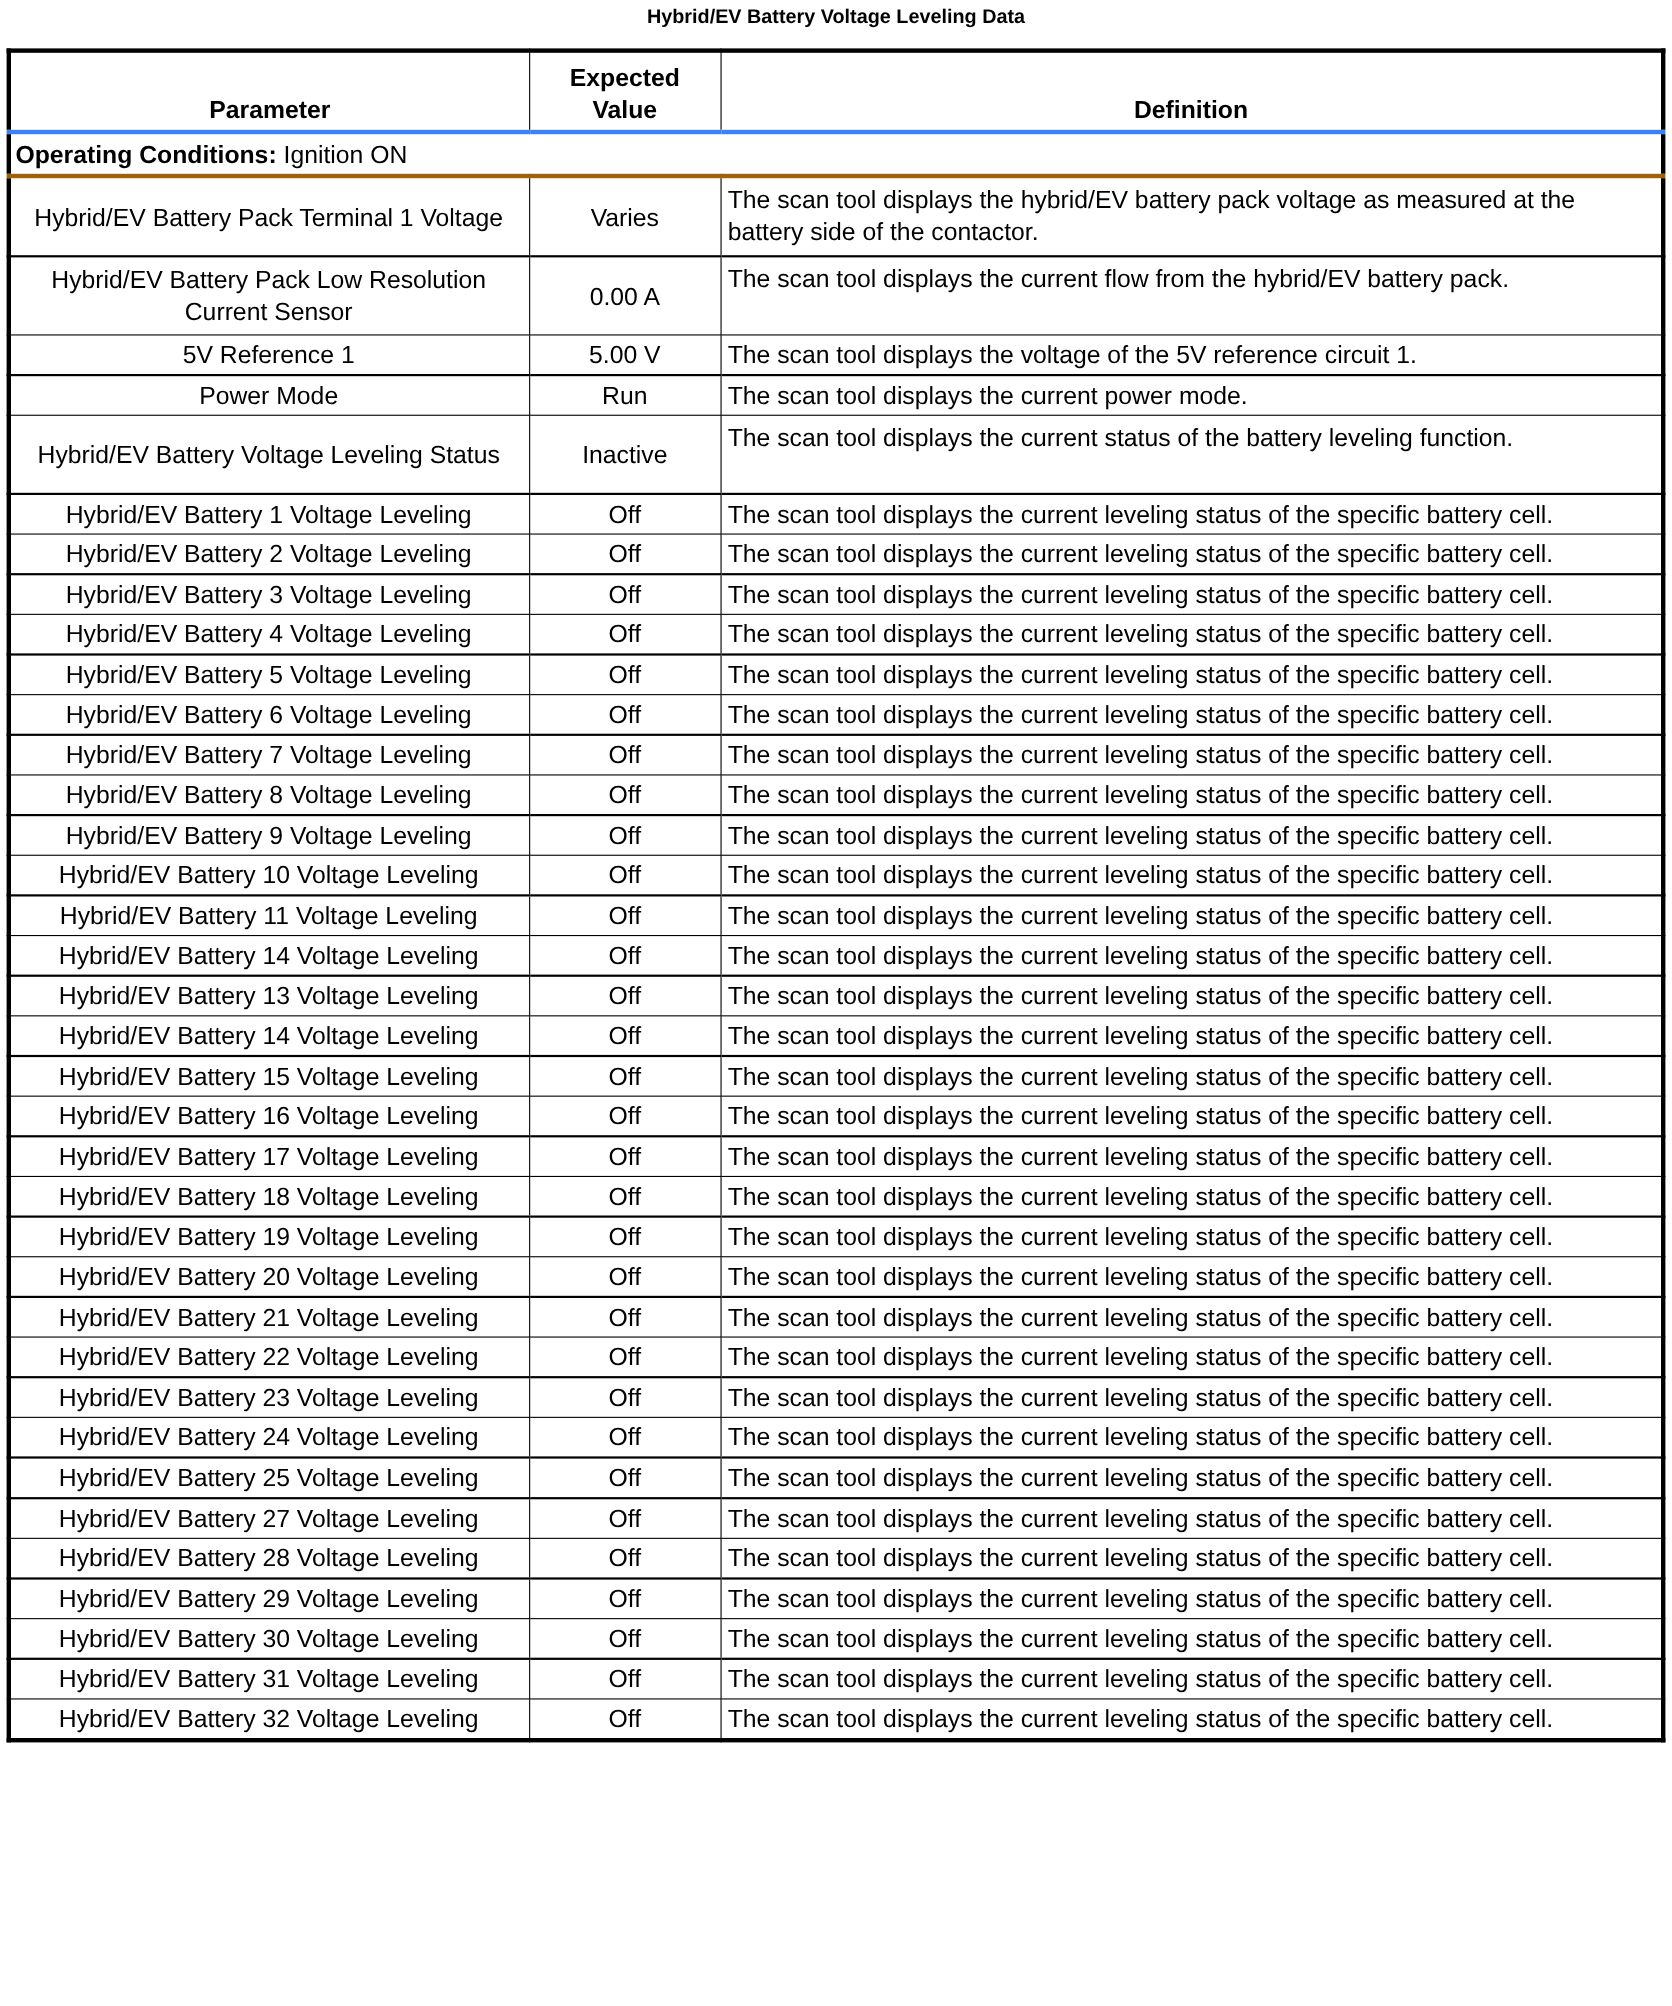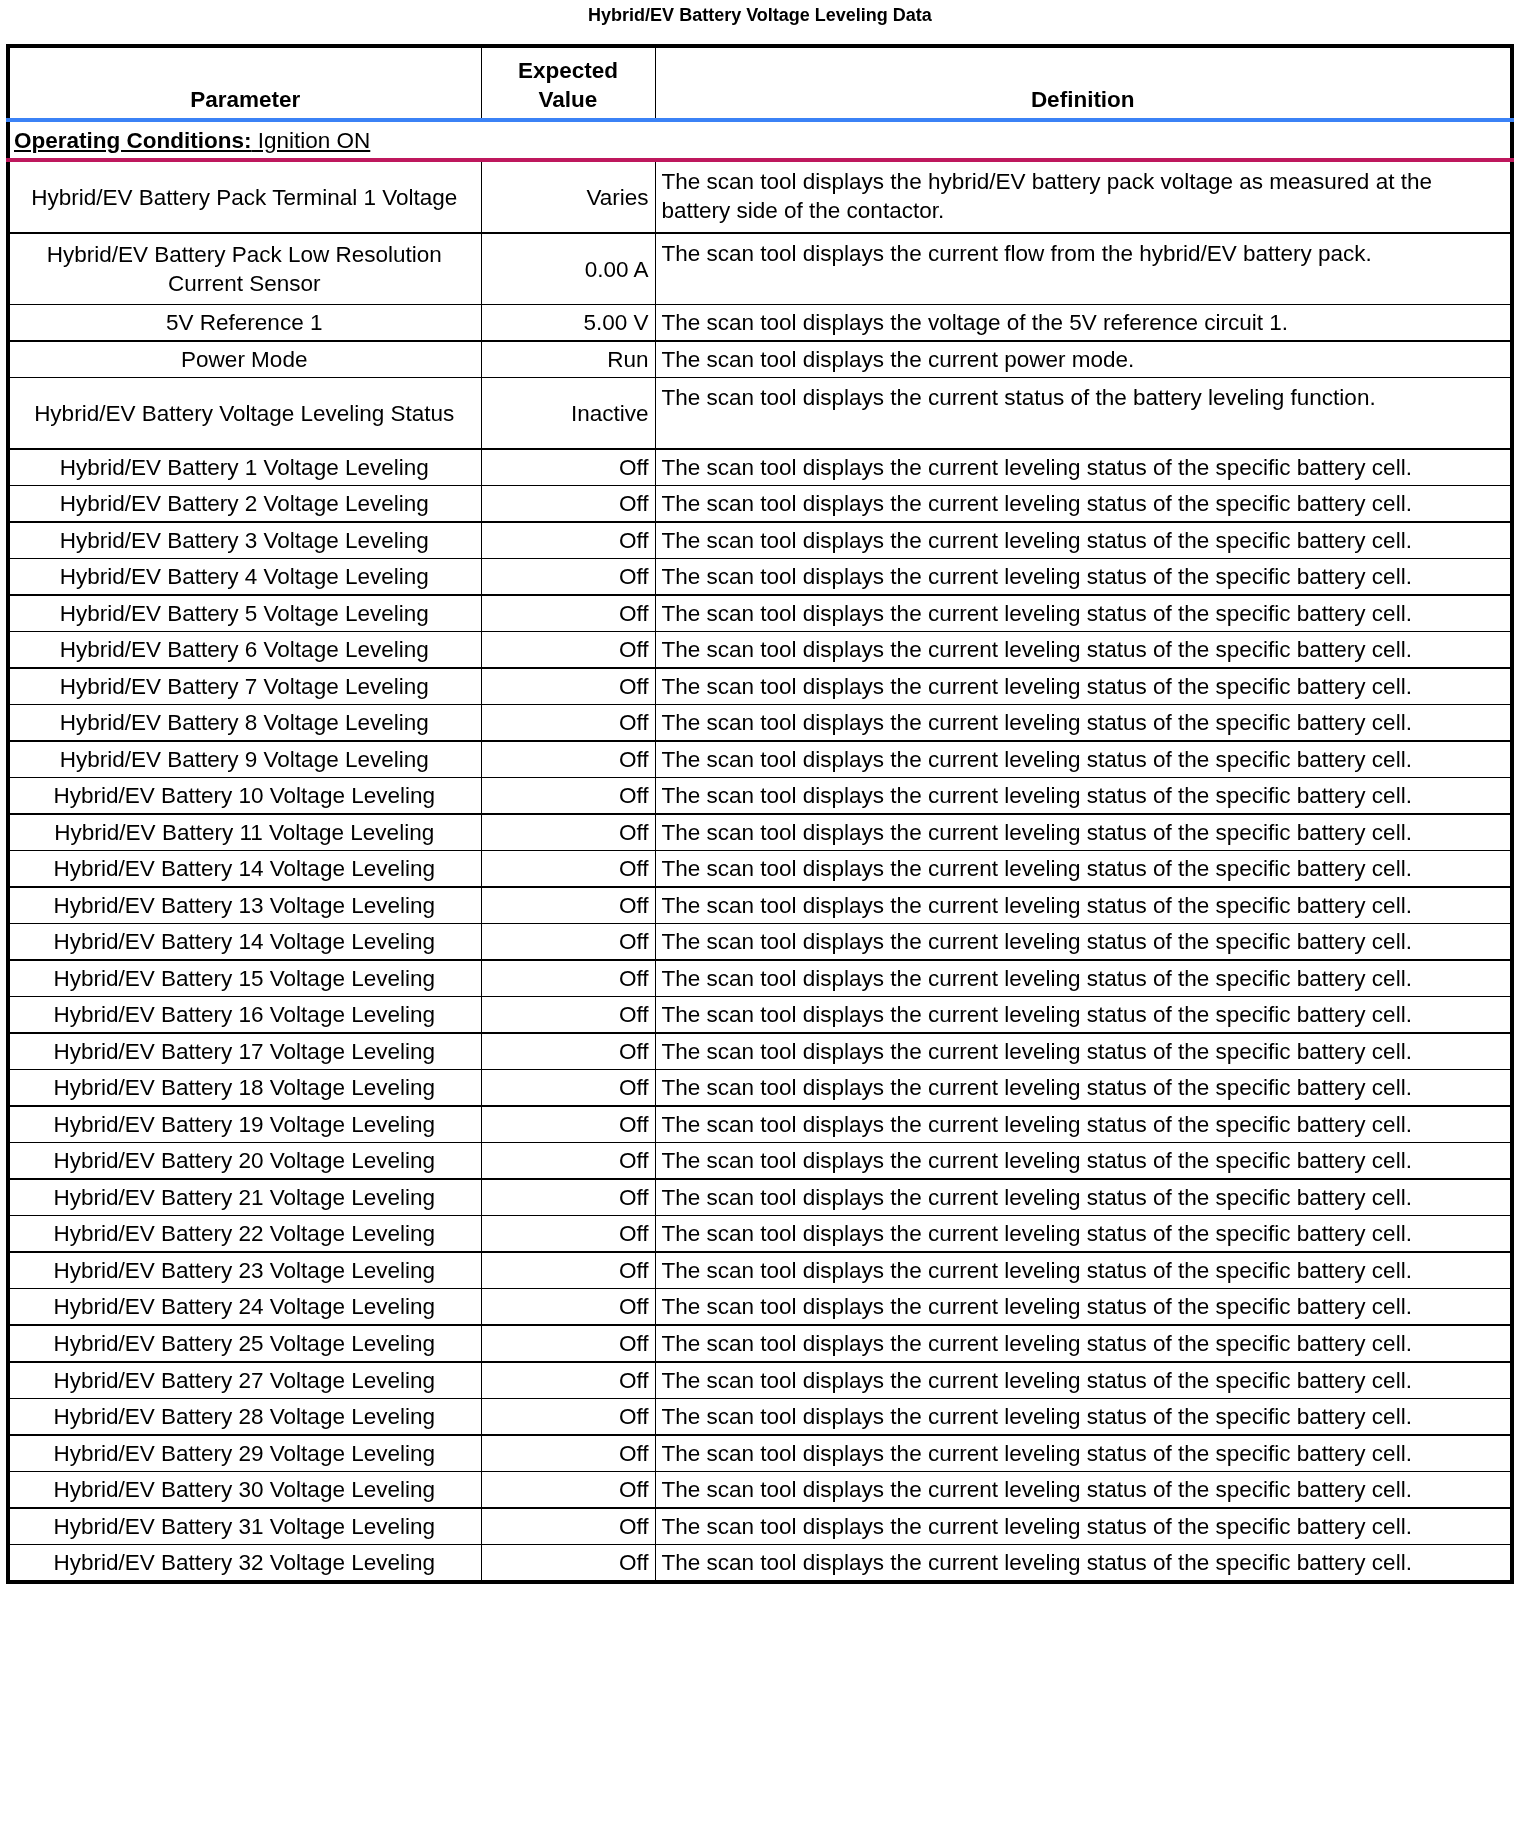--- a/index.html
+++ b/index.html
@@ -32,26 +32,26 @@
   }
   table.data thead th {
     font-weight: bold;
     height: 66px;
     vertical-align: bottom;
     padding-bottom: 4px;
     text-align: center;
     border-bottom: 4px solid #3b82f6;
   }
   table.data td.param { text-align: center; padding-left: 4px; }
-  table.data td.value { text-align: right; }
+  table.data td.value { text-align: center; }
   table.data td.def { text-align: left; vertical-align: top; padding-top: 5px; padding-left: 6px; }
   tr.single td { height: 35px; }
   tr.single td.def { vertical-align: middle; padding-top: 0; }
   tr.double td { height: 65px; }
-  tr.conditions td { height: 36px; border-bottom: 4px solid #be185d; padding-left: 4px; text-decoration: underline; }
+  tr.conditions td { height: 36px; border-bottom: 4px solid #a16207; padding-left: 4px; }
   tr.thick td { border-top: 2.5px solid #000; }
   .cond-label { font-weight: bold; }
 </style>
 </head>
 <body>
 
 <div class="title">Hybrid/EV Battery Voltage Leveling Data</div>
 
 <table class="data">
   <colgroup>

